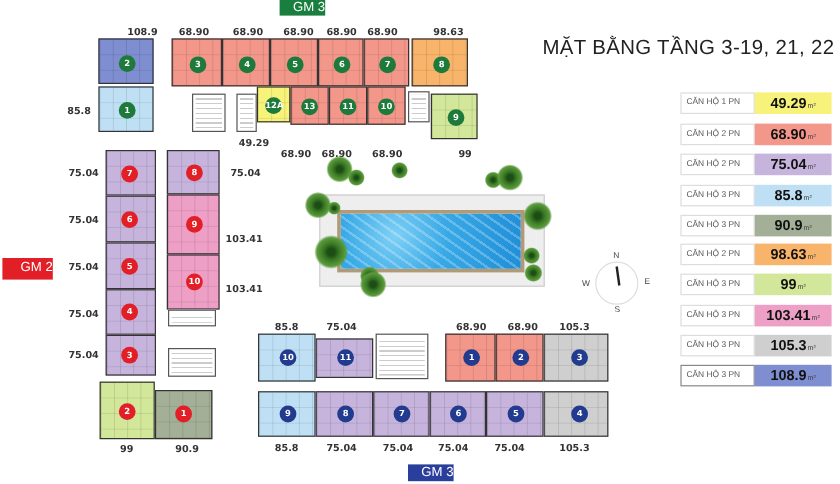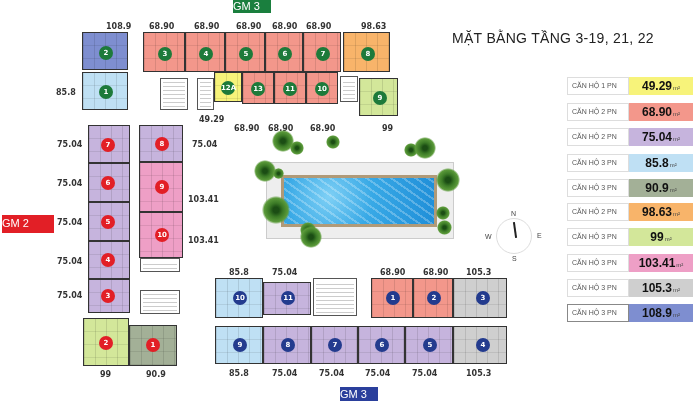--- a/index.html
+++ b/index.html
@@ -1,19 +1,19 @@
 <!DOCTYPE html>
 <html><head>
 <meta charset="utf-8">
 <style>
   * { box-sizing: border-box; margin: 0; padding: 0; }
   body { width: 700px; height: 403px; background: #ffffff; font-family: "Liberation Sans", sans-serif; position: relative; overflow: hidden; }
   .abs { position: absolute; }
-  .title { left: 452px; top: 30px; font-size: 14px; color: #222; letter-spacing: 0.3px; white-space: nowrap; }
-  .gate { color: #fff; font-size: 11px; text-align: left; line-height: 17px; font-family: "Liberation Sans", sans-serif; }
+  .title { left: 452px; top: 30px; font-size: 17px; color: #222; letter-spacing: 0.3px; white-space: nowrap; }
+  .gate { color: #fff; font-size: 11px; text-align: right; line-height: 17px; font-family: "Liberation Sans", sans-serif; }
   .area-label { font-size: 8px; font-weight: bold; color: #333; font-family: "DejaVu Sans", sans-serif; white-space: nowrap; }
   .unit { position: absolute; border: 1.5px solid #333; overflow: hidden; }
   .unit::before { content: ""; position: absolute; inset: 0; background-image:
       linear-gradient(90deg, rgba(0,0,0,0.18) 1px, transparent 1px),
       linear-gradient(0deg, rgba(0,0,0,0.14) 1px, transparent 1px);
     background-size: 11px 13px; opacity: 0.6; }
   .badge { position: absolute; width: 14px; height: 14px; border-radius: 50%; color: #fff; font-size: 7px; font-weight: bold; text-align: center; line-height: 14px; font-family: "DejaVu Sans", sans-serif; z-index: 2; }
   .badge.green { background: #1d7a3a; }
   .badge.red { background: #e21f26; }
   .badge.navy { background: #233b8e; }
@@ -34,21 +34,21 @@
   .compass { left: 496px; top: 218px; width: 36px; height: 36px; border-radius: 50%; border: 1px solid #ddd; }
   .compass .needle { position: absolute; left: 17px; top: 3px; width: 2px; height: 16px; background: #222; transform: rotate(-8deg); }
   .compass .dir { position: absolute; font-size: 7px; color: #444; }
 </style>
 </head>
 <body>
 
 <div class="abs title">MẶT BẰNG TẦNG 3-19, 21, 22</div>
 
 <div class="abs gate" style="left:233px;top:0px;width:38px;height:13px;line-height:13px;background:#1a7f3e;">GM 3</div>
-<div class="abs gate" style="left:2px;top:215px;width:52px;height:18px;background:#e21f26;">GM 2</div>
+<div class="abs gate" style="left:2px;top:215px;width:42px;height:18px;background:#e21f26;">GM 2</div>
 <div class="abs gate" style="left:340px;top:387px;width:38px;height:14px;line-height:14px;background:#2a3f9c;">GM 3</div>
 
 <div>
 
   <div class="abs area-label" style="left:106px;top:22px;">108.9</div>
   <div class="abs area-label" style="left:149px;top:22px;">68.90</div>
   <div class="abs area-label" style="left:194px;top:22px;">68.90</div>
   <div class="abs area-label" style="left:236px;top:22px;">68.90</div>
   <div class="abs area-label" style="left:272px;top:22px;">68.90</div>
   <div class="abs area-label" style="left:306px;top:22px;">68.90</div>

